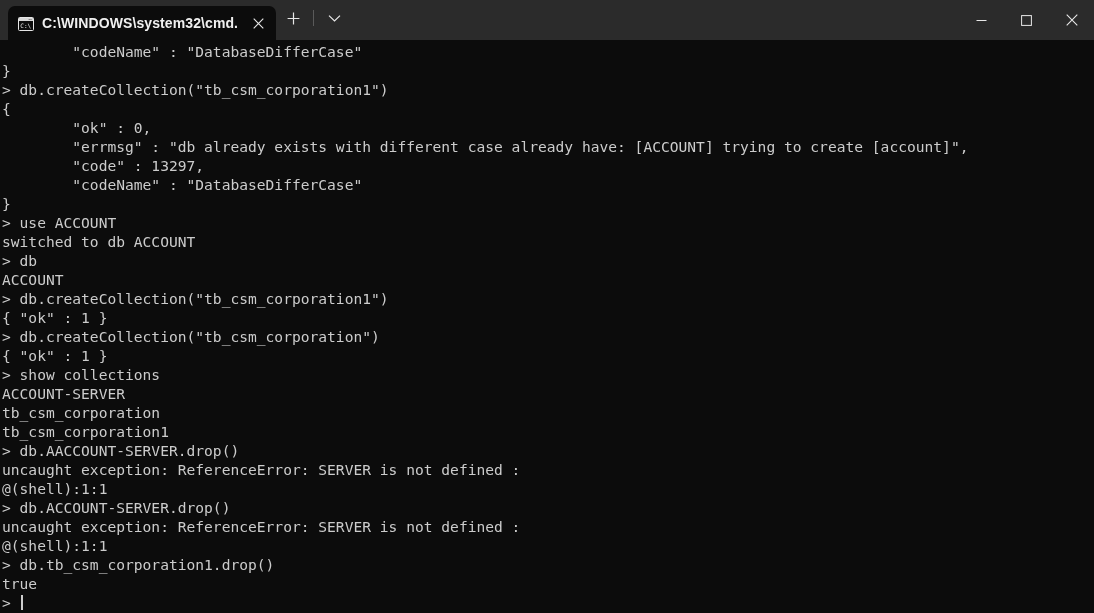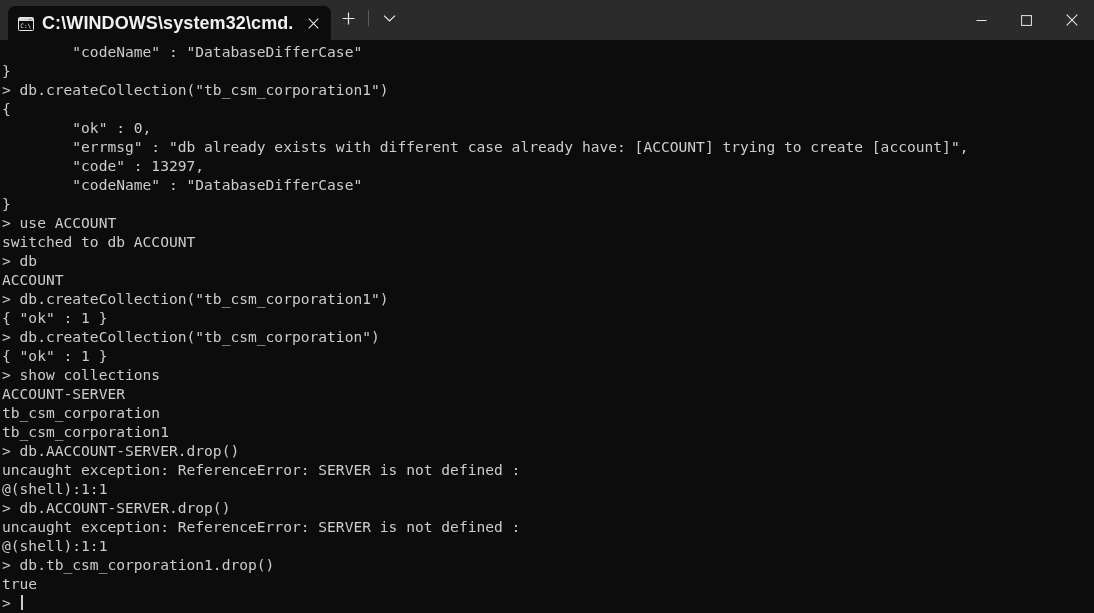--- a/index.html
+++ b/index.html
@@ -56,21 +56,21 @@
   .tab-icon {
     width: 16px;
     height: 14px;
     flex: 0 0 auto;
     position: relative;
   }
 
   .tab-title {
     color: #f0f0f0;
     font-family: "Liberation Sans", sans-serif;
-    font-size: 18px;
+    font-size: 14px;
     font-weight: 600;
     letter-spacing: 0.1px;
     white-space: nowrap;
     overflow: hidden;
     flex: 1 1 auto;
   }
 
   .tab-close {
     width: 24px;
     height: 24px;

